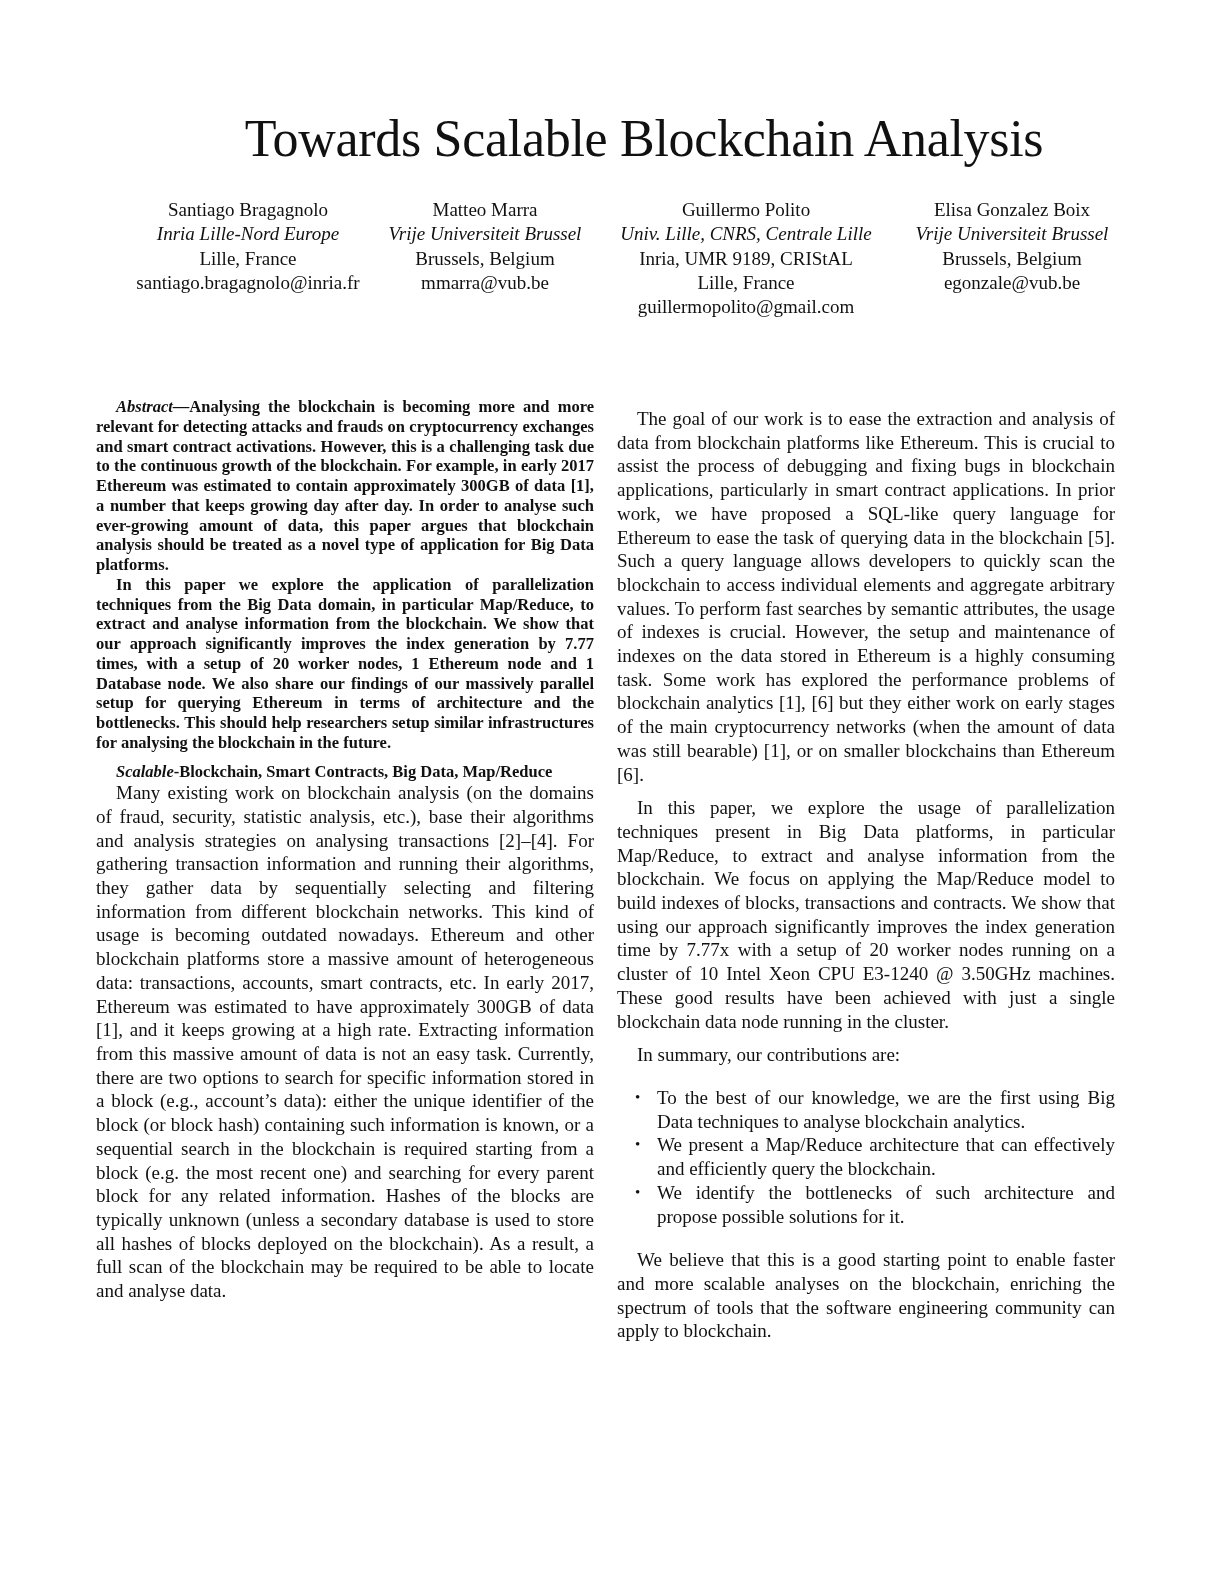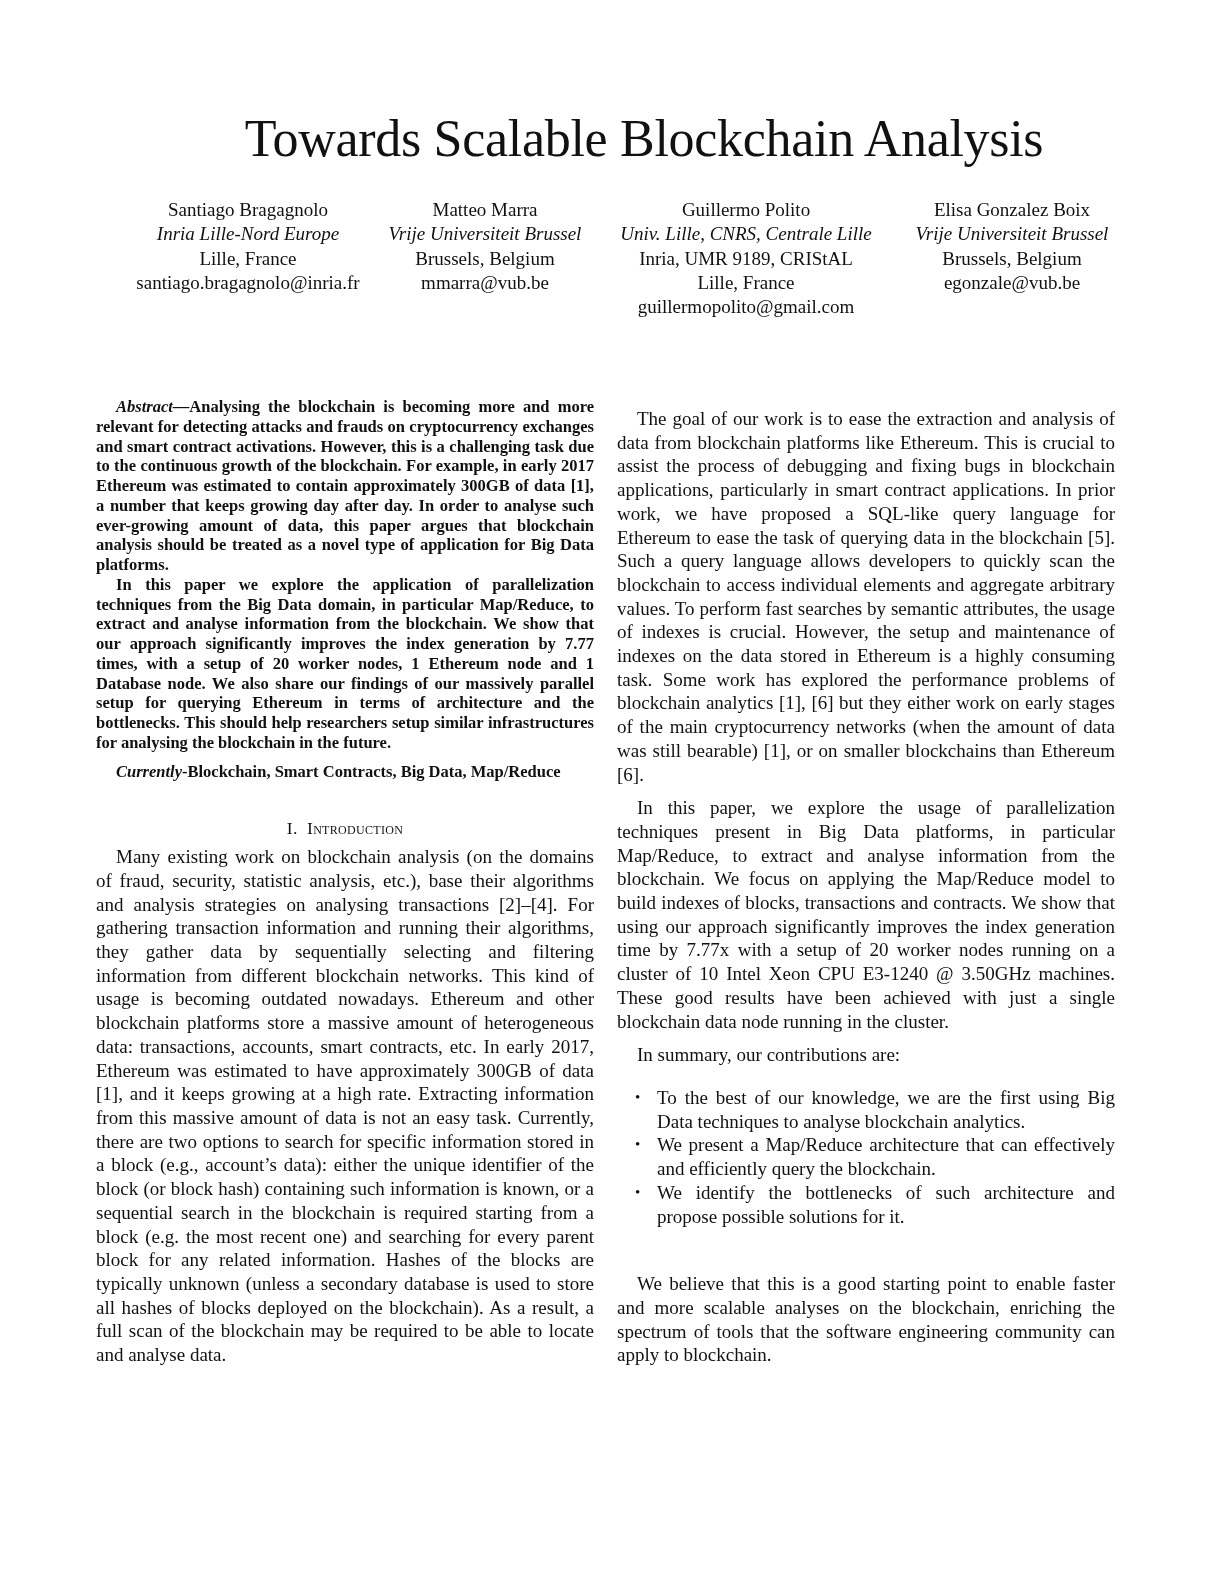--- a/index.html
+++ b/index.html
@@ -29,21 +29,21 @@
   .keywords .lead { font-style: italic; }
   .section-heading {
     text-align: center; font-size: 17.5px; line-height: 22px; margin: 36px 0 6px 0; font-variant: small-caps; letter-spacing: 0.3px;
   }
   p.body { margin: 0; text-indent: 20px; }
   p.body.gap { margin-top: 10px; }
   p.noindent { text-indent: 0; }
   ul.contribs { margin: 19px 0 0 0; padding: 0 0 0 40px; list-style: none; }
   ul.contribs li { position: relative; margin: 0; }
   ul.contribs li .bullet { position: absolute; left: -22px; top: 0; font-size: 15px; }
-  p.body.after-list { margin-top: 44px; }
+  p.body.after-list { margin-top: 20px; }
 </style>
 </head>
 <body>
 
 <h1 class="title">Towards Scalable Blockchain Analysis</h1>
 
 <div class="authors">
   <div class="author" style="left:112px; width:240px;">
     <div>Santiago Bragagnolo</div>
     <div class="aff">Inria Lille-Nord Europe</div>
@@ -67,23 +67,22 @@
     <div>Elisa Gonzalez Boix</div>
     <div class="aff">Vrije Universiteit Brussel</div>
     <div>Brussels, Belgium</div>
     <div>egonzale@vub.be</div>
   </div>
 </div>
 
 <div class="col col-left">
   <p class="abstract"><span class="lead">Abstract</span><span>—</span><span>Analysing the blockchain is becoming more and more relevant for detecting attacks and frauds on cryptocurrency exchanges and smart contract activations. However, this is a challenging task due to the continuous growth of the blockchain. For example, in early 2017 Ethereum was estimated to contain approximately 300GB of data [1], a number that keeps growing day after day. In order to analyse such ever-growing amount of data, this paper argues that blockchain analysis should be treated as a novel type of application for Big Data platforms.</span></p>
   <p class="abstract">In this paper we explore the application of parallelization techniques from the Big Data domain, in particular Map/Reduce, to extract and analyse information from the blockchain. We show that our approach significantly improves the index generation by 7.77 times, with a setup of 20 worker nodes, 1 Ethereum node and 1 Database node. We also share our findings of our massively parallel setup for querying Ethereum in terms of architecture and the bottlenecks. This should help researchers setup similar infrastructures for analysing the blockchain in the future.</p>
-  <p class="keywords"><span class="lead">Currently</span><span>-Blockchain, Smart Contracts, Big Data, Map/Reduce</span></p>
+  <p class="keywords"><span class="lead">Scalable</span><span>-Blockchain, Smart Contracts, Big Data, Map/Reduce</span></p>
 
-  <div class="section-heading"><span>I.</span>&nbsp;&nbsp;<span>Introduction</span></div>
 
   <p class="body">Many existing work on blockchain analysis (on the domains of fraud, security, statistic analysis, etc.), base their algorithms and analysis strategies on analysing transactions [2]–[4]. For gathering transaction information and running their algorithms, they gather data by sequentially selecting and filtering information from different blockchain networks. This kind of usage is becoming outdated nowadays. Ethereum and other blockchain platforms store a massive amount of heterogeneous data: transactions, accounts, smart contracts, etc. In early 2017, Ethereum was estimated to have approximately 300GB of data [1], and it keeps growing at a high rate. Extracting information from this massive amount of data is not an easy task. Currently, there are two options to search for specific information stored in a block (e.g., account’s data): either the unique identifier of the block (or block hash) containing such information is known, or a sequential search in the blockchain is required starting from a block (e.g. the most recent one) and searching for every parent block for any related information. Hashes of the blocks are typically unknown (unless a secondary database is used to store all hashes of blocks deployed on the blockchain). As a result, a full scan of the blockchain may be required to be able to locate and analyse data.</p>
 </div>
 
 <div class="col col-right">
   <p class="body gap">The goal of our work is to ease the extraction and analysis of data from blockchain platforms like Ethereum. This is crucial to assist the process of debugging and fixing bugs in blockchain applications, particularly in smart contract applications. In prior work, we have proposed a SQL-like query language for Ethereum to ease the task of querying data in the blockchain [5]. Such a query language allows developers to quickly scan the blockchain to access individual elements and aggregate arbitrary values. To perform fast searches by semantic attributes, the usage of indexes is crucial. However, the setup and maintenance of indexes on the data stored in Ethereum is a highly consuming task. Some work has explored the performance problems of blockchain analytics [1], [6] but they either work on early stages of the main cryptocurrency networks (when the amount of data was still bearable) [1], or on smaller blockchains than Ethereum [6].</p>
   <p class="body gap">In this paper, we explore the usage of parallelization techniques present in Big Data platforms, in particular Map/Reduce, to extract and analyse information from the blockchain. We focus on applying the Map/Reduce model to build indexes of blocks, transactions and contracts. We show that using our approach significantly improves the index generation time by 7.77x with a setup of 20 worker nodes running on a cluster of 10 Intel Xeon CPU E3-1240 @ 3.50GHz machines. These good results have been achieved with just a single blockchain data node running in the cluster.</p>
   <p class="body gap">In summary, our contributions are:</p>
   <ul class="contribs">
     <li><span class="bullet">•</span><span>To the best of our knowledge, we are the first using Big Data techniques to analyse blockchain analytics.</span></li>

